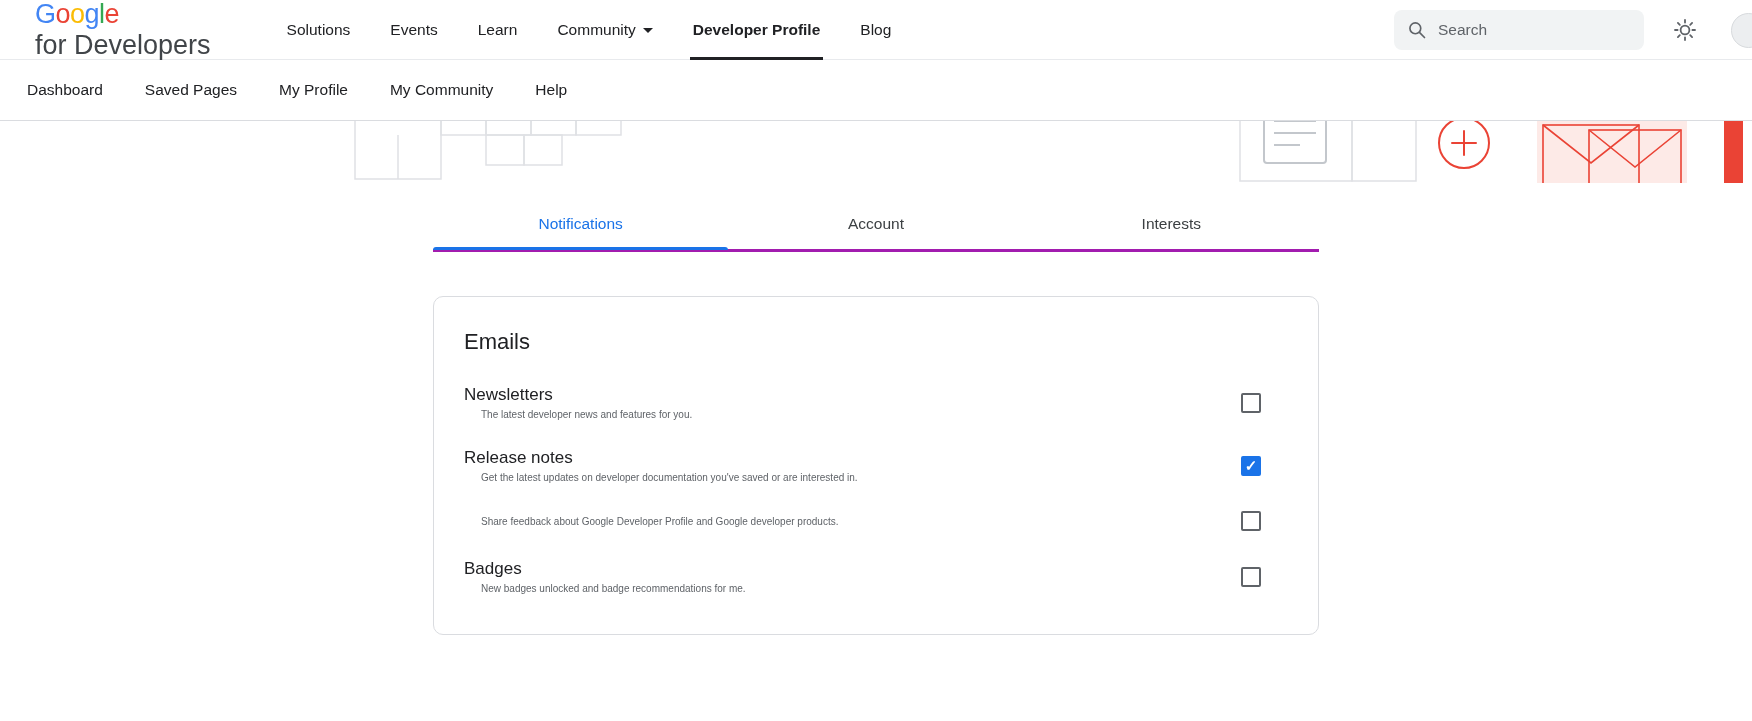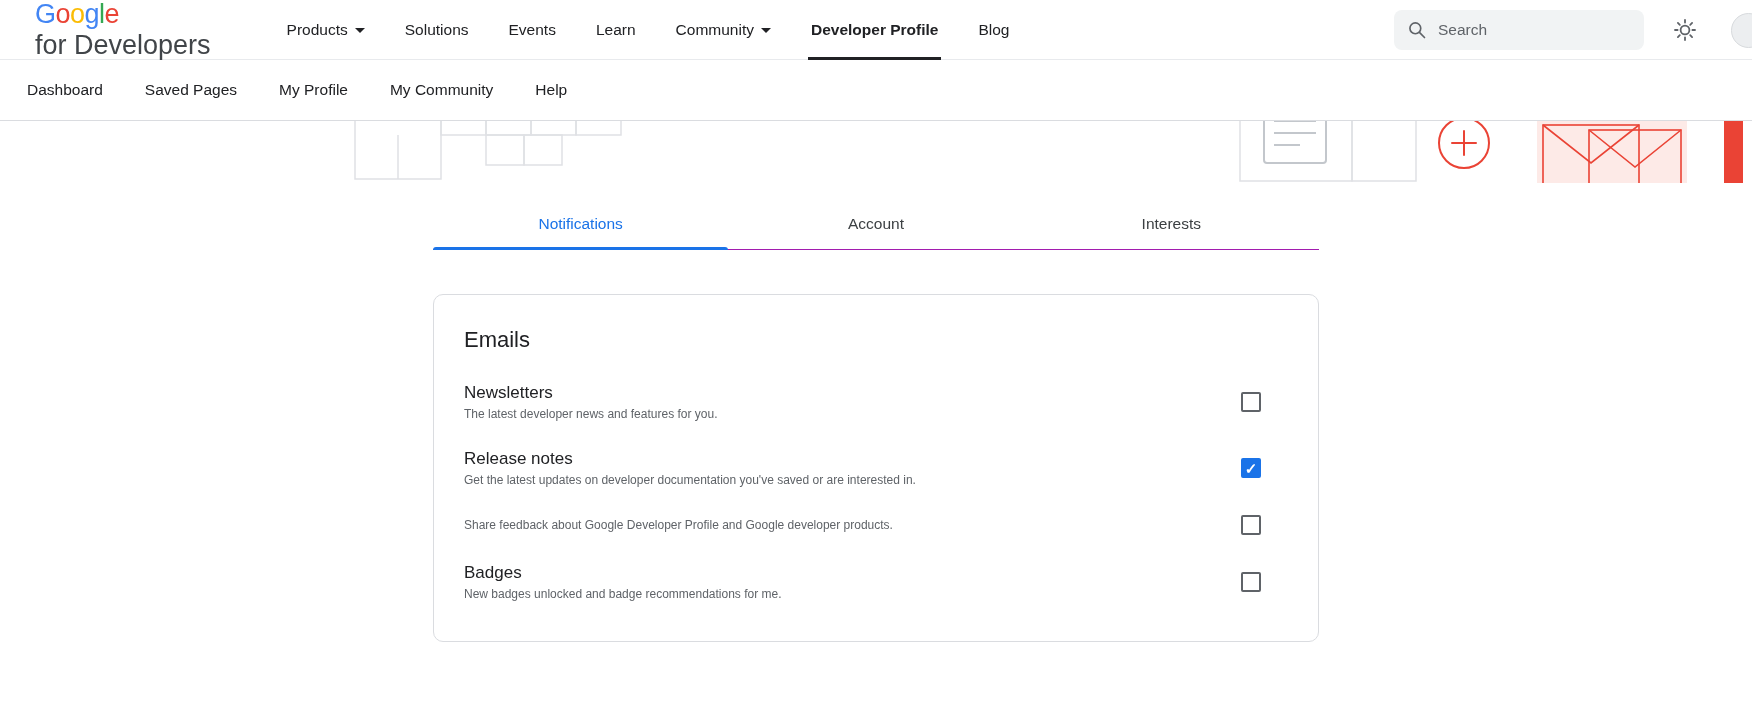--- a/index.html
+++ b/index.html
@@ -66,58 +66,54 @@
   .banner-left { position:absolute; left:352px; top:0; }
   .banner-right-doc { position:absolute; left:1238px; top:0; }
   .plus-circle { position:absolute; left:1437px; top:-5px; }
   .envelope-block {
     position:absolute; left:1537px; top:0; width:150px; height:62px; background:#fdeae7;
   }
   .red-bar { position:absolute; right:9px; top:0; width:19px; height:62px; background:#ea4335; }
 
   
   .content { width:886px; margin:0 auto; }
-  .tabs { display:flex; border-bottom:1px solid #a21caf; margin-top:18px; }
+  .tabs { display:flex; border-bottom:3px solid #a21caf; margin-top:18px; }
   .tab {
     flex:1; text-align:center; padding:14px 0 16px; font-size:15.5px;
     color:#3c4043; cursor:pointer; position:relative;
   }
   .tab.active { color:#1a73e8; font-weight:500; }
   .tab.active::after {
     content:""; position:absolute; left:0; right:0; bottom:-1px; height:3px;
     background:#1a73e8; border-radius:3px 3px 0 0;
   }
 
   .card { margin-top:44px; border:1px solid #dadce0; border-radius:10px; padding:32px 46px 40px 30px; background:#fff; }
   .card-title { font-size:22px; font-weight:400; color:#202124; margin-bottom:30px; }
   .email-item { display:flex; align-items:center; justify-content:space-between; gap:24px; margin-bottom:28px; }
   .email-item:last-child { margin-bottom:0; }
   .email-title { font-size:17px; color:#202124; margin-bottom:4px; }
-  .email-desc { font-size:12px; color:#5f6368; }
+  .email-desc { font-size:10px; color:#5f6368;margin-left:17px; }
   .checkbox {
     width:20px; height:20px; border:2px solid #5f6368; border-radius:2px; cursor:pointer;
     flex-shrink:0; display:flex; align-items:center; justify-content:center; margin-right:11px;
   }
   .checkbox.checked { background:#1a73e8; border-color:#1a73e8; }
   .checkbox.checked::after { content:"✓"; color:#fff; font-size:15px; font-weight:bold; line-height:1; }
 </style>
 </head>
 <body>
 
 <div class="header">
   <div class="logo">
     <span class="gletters"><span style="color:#4285f4">G</span><span style="color:#ea4335">o</span><span style="color:#fbbc04">o</span><span style="color:#4285f4">g</span><span style="color:#34a853">l</span><span style="color:#ea4335">e</span></span>
     <span class="logo-suffix">for Developers</span>
   </div>
 
   <div class="main-nav">
-    <div class="nav-item">
-      <span>Products</span>
-      <span class="dd-arrow"></span>
-    </div>
     <div class="nav-item">
       <span>Solutions</span>
     </div>
     <div class="nav-item">
       <span>Events</span>
     </div>
     <div class="nav-item">
       <span>Learn</span>
     </div>
     <div class="nav-item">

